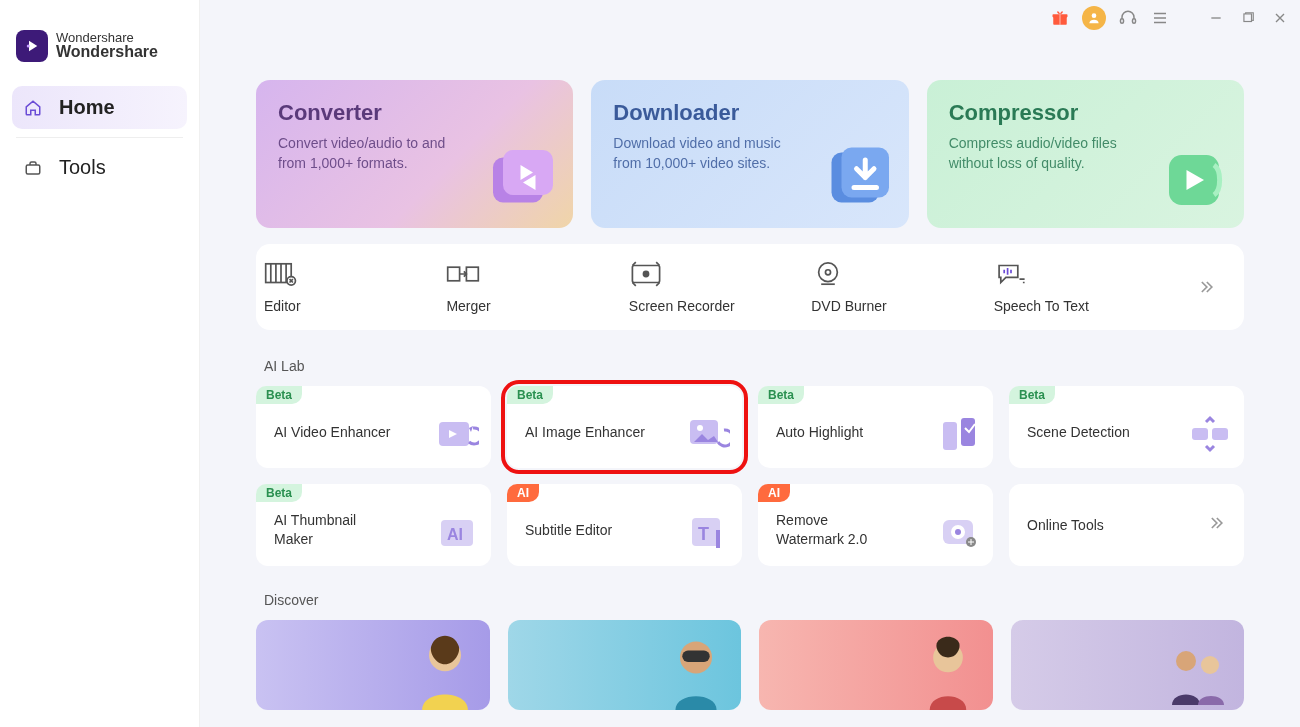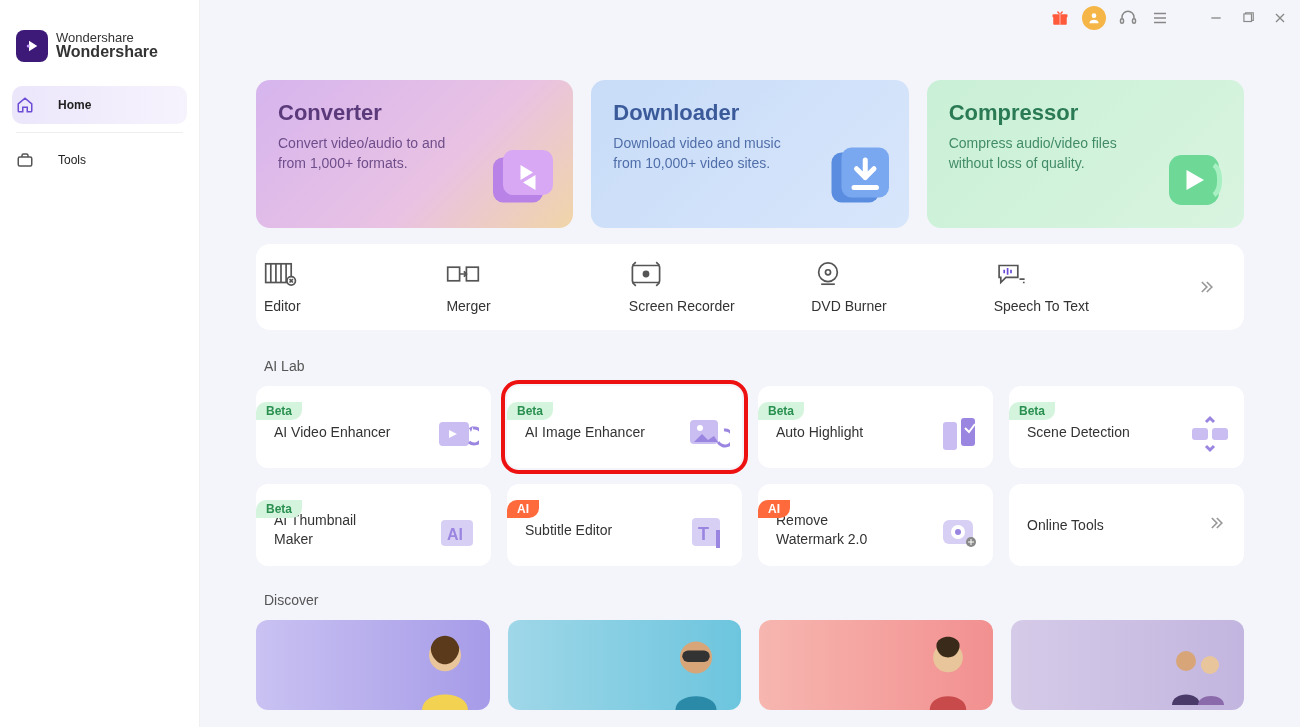--- a/index.html
+++ b/index.html
@@ -27,24 +27,24 @@
 .logo-mark {
   width: 32px; height: 32px;
   border-radius: 8px;
   background: #3d1a78;
   display:flex;align-items:center;justify-content:center;
 }
 .logo-text { line-height: 1.05; }
 .logo-text small { font-size: 13px; color: #333; display:block;}
 .logo-text b { font-size: 16px; font-weight: 700; }
 .nav-item {
-  display: flex; align-items: center; gap: 24px;
-  padding: 10px 4px;
+  display: flex; align-items: center; gap: 17px;
+  padding: 10px 12px;
   border-radius: 10px;
-  font-size: 12px;
+  font-size: 20px;
   color: #222;
   cursor: pointer;
   margin-bottom: 2px;
 }
 .nav-item.active {
   background: linear-gradient(90deg,#ece6fb,#f6f3fd);
   font-weight: 600;
 }
 .nav-icon { width:18px; height:18px; color:#555; }
 .nav-item.active .nav-icon { color:#6b4cd6; }
@@ -87,21 +87,21 @@
 
 .section-label { font-size:14px; color:#555; margin:0 0 12px 8px;}
 .grid { display:grid; grid-template-columns:repeat(4,1fr); gap:16px; margin-bottom:26px;}
 .card {
   background:#fff; border-radius:12px; padding:14px 18px 14px 18px;
   position:relative; height:82px; cursor:pointer;
   display:flex; align-items:center;
 }
 .card.highlighted { outline:4px solid #e11; outline-offset:2px;}
 .badge {
-  position:absolute; top:16px; left:0;
+  position:absolute; top:0; left:0;
   font-size:12px; font-weight:600;
   padding:2px 10px; border-radius:10px 0 10px 0;
 }
 .badge.beta { background:#d4f4de; color:#2a9050;}
 .badge.ai { background:#ff6a3d; color:#fff;}
 .card-title { font-size:14px; color:#333; max-width:120px; line-height:1.35; margin-top:10px;}
 .card-icon { position:absolute; right:12px; bottom:12px; width:44px;height:44px;}
 .card-more { color:#999; margin-left:auto;}
 
 .discover-row { display:flex; gap:18px; }

